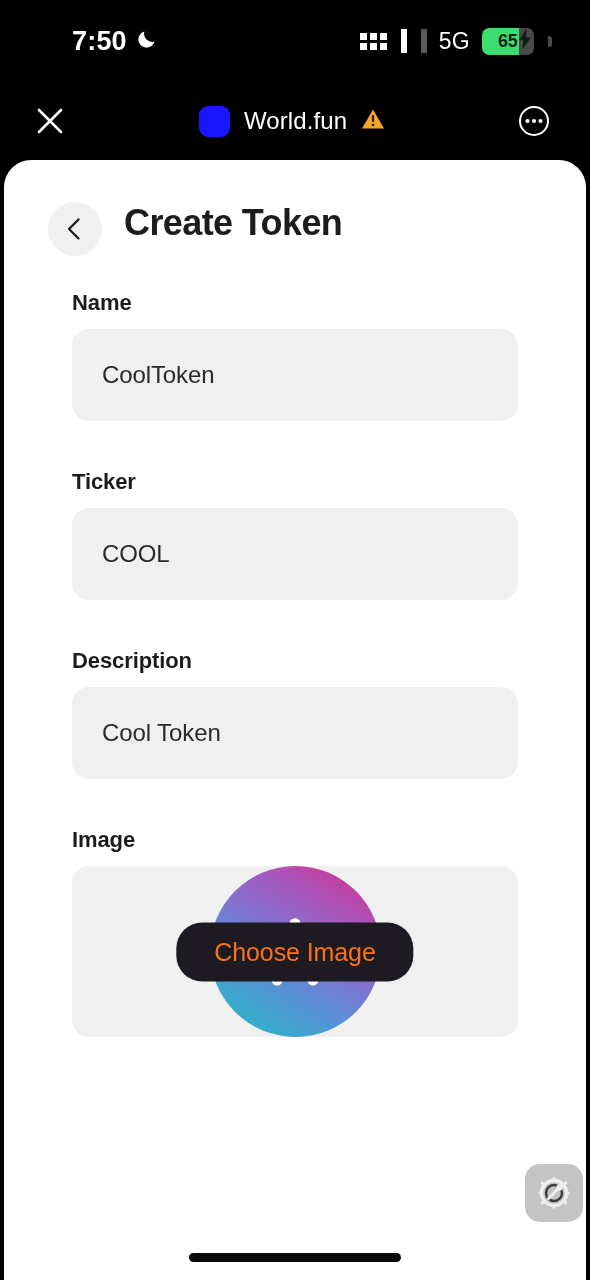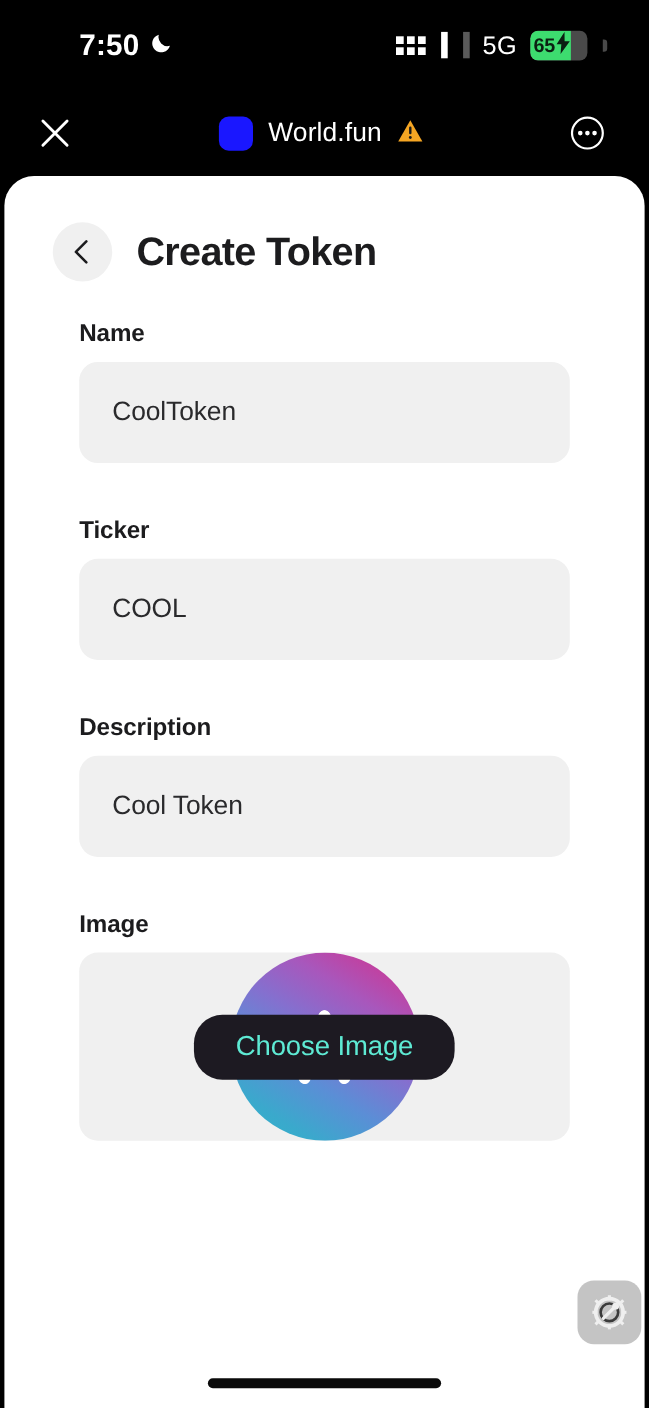--- a/index.html
+++ b/index.html
@@ -82,21 +82,21 @@
     width: 72%;
     background: #3ddc6f;
     border-radius: 7px 0 0 7px;
   }
   .battery-pct {
     position: relative;
     z-index: 2;
     font-size: 18px;
     font-weight: 700;
     color: #0b1f12;
-    padding-left: 3px;
+    padding-left: 16px;
     letter-spacing: -0.2px;
   }
   .battery-bolt {
     position: relative;
     z-index: 2;
     margin-left: 0px;
   }
   .battery-cap {
     width: 4px; height: 11px;
     background: #4a4a4a;
@@ -150,21 +150,20 @@
     left: 4px;
     width: 582px;
     height: 1120px;
     background: #ffffff;
     border-radius: 27px 27px 0 0;
     overflow: hidden;
   }
 
   .page-head {
     display: flex;
-    align-items: center;
     gap: 22px;
     padding: 42px 0 0 44px;
   }
   .back-circle {
     width: 54px; height: 54px;
     border-radius: 50%;
     background: #f0f0f0;
     display: flex;
     align-items: center;
     justify-content: center;
@@ -237,21 +236,21 @@
     display: flex;
     align-items: center;
     justify-content: center;
   }
   .choose-pill {
     position: absolute;
     left: 50%;
     top: 50%;
     transform: translate(-50%, -50%);
     background: #1d1a22;
-    color: #5eead4;
+    color: #f97316;
     border-radius: 26px;
     padding: 15px 38px;
     font-size: 25px;
     letter-spacing: -0.1px;
     white-space: nowrap;
     cursor: pointer;
     z-index: 3;
   }
 
   

